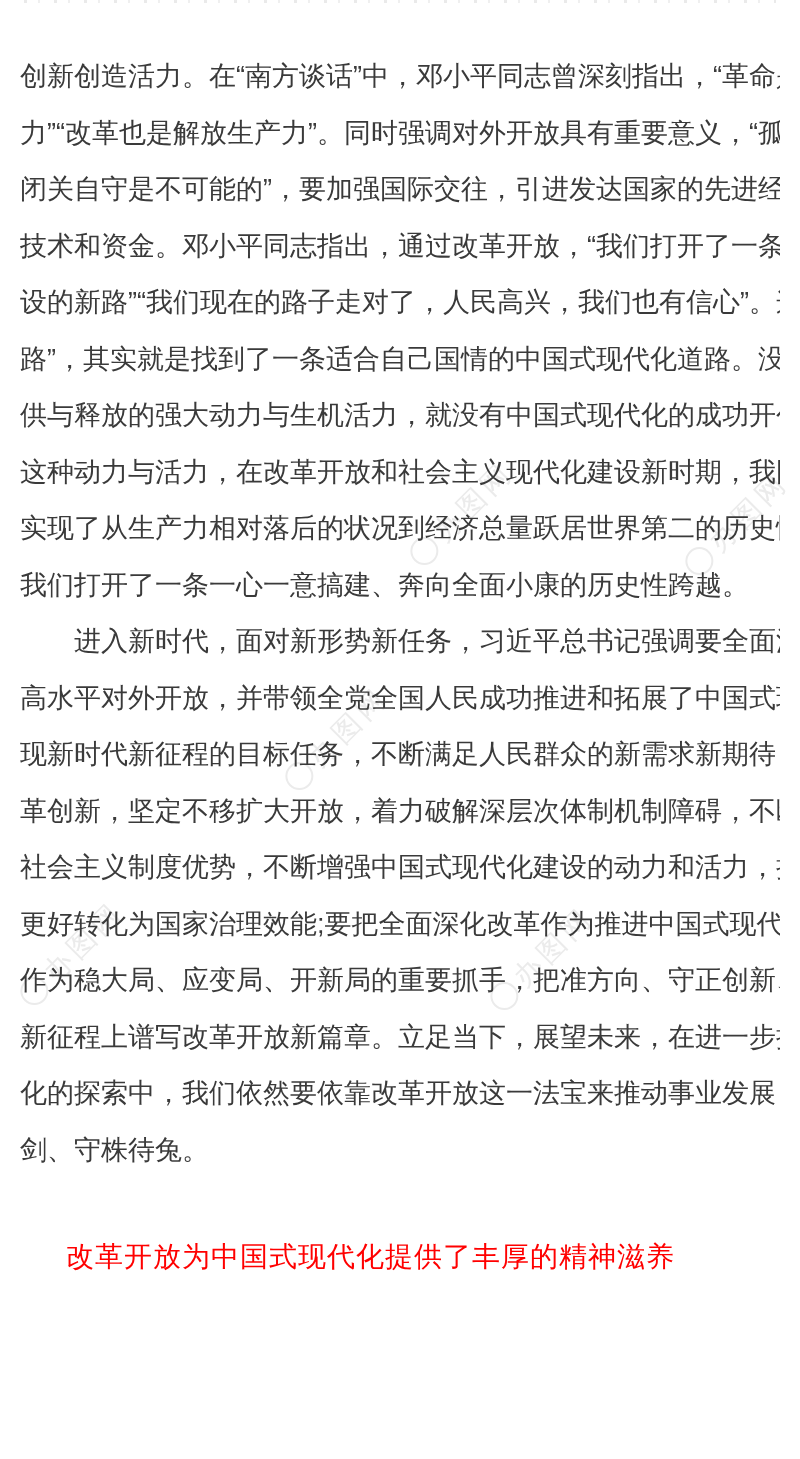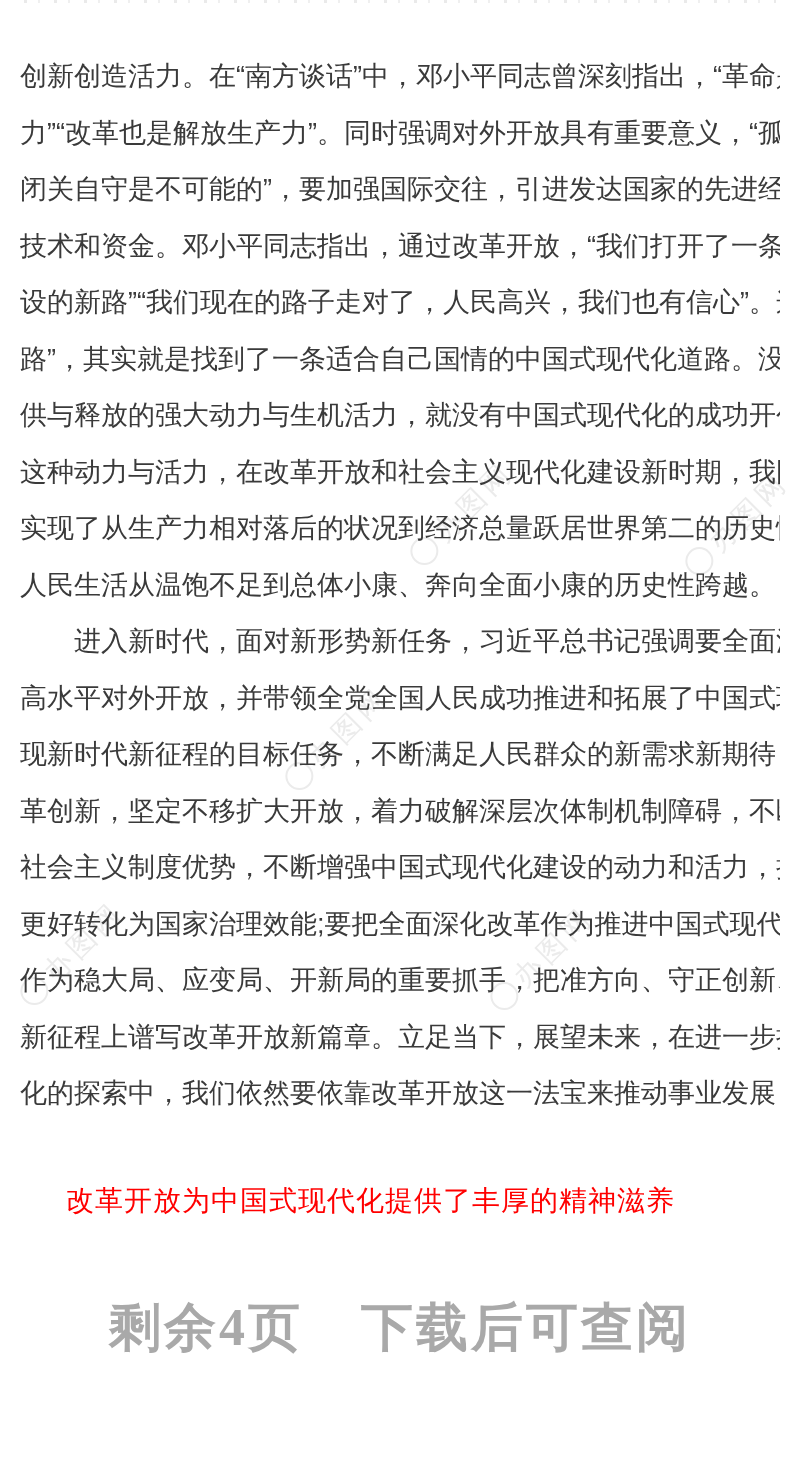--- a/index.html
+++ b/index.html
@@ -119,34 +119,31 @@
       <div class="para">
         <div class="line">创新创造活力。在“南方谈话”中，邓小平同志曾深刻指出，“革命是解放生产</div>
         <div class="line">力”“改革也是解放生产力”。同时强调对外开放具有重要意义，“孤立起来，</div>
         <div class="line">闭关自守是不可能的”，要加强国际交往，引进发达国家的先进经验、先进科学</div>
         <div class="line">技术和资金。邓小平同志指出，通过改革开放，“我们打开了一条一心一意搞建</div>
         <div class="line">设的新路”“我们现在的路子走对了，人民高兴，我们也有信心”。这里的“新</div>
         <div class="line">路”，其实就是找到了一条适合自己国情的中国式现代化道路。没有改革开放提</div>
         <div class="line">供与释放的强大动力与生机活力，就没有中国式现代化的成功开创。也正是基于</div>
         <div class="line">这种动力与活力，在改革开放和社会主义现代化建设新时期，我国经济社会发展</div>
         <div class="line">实现了从生产力相对落后的状况到经济总量跃居世界第二的历史性突破，实现了</div>
-        <div class="line">人民生活从温饱不足到总体小康、奔向全面小康的历史性跨越。</div>
+        <div class="line">我们打开了一条一心一意搞建、奔向全面小康的历史性跨越。</div>
       </div>
       <div class="para">
         <div class="line">　　进入新时代，面对新形势新任务，习近平总书记强调要全面深化改革、推进</div>
         <div class="line">高水平对外开放，并带领全党全国人民成功推进和拓展了中国式现代化。奋力实</div>
         <div class="line">现新时代新征程的目标任务，不断满足人民群众的新需求新期待，要深入推进改</div>
         <div class="line">革创新，坚定不移扩大开放，着力破解深层次体制机制障碍，不断彰显中国特色</div>
         <div class="line">社会主义制度优势，不断增强中国式现代化建设的动力和活力，把我国制度优势</div>
         <div class="line">更好转化为国家治理效能;要把全面深化改革作为推进中国式现代化的根本动力，</div>
         <div class="line">作为稳大局、应变局、开新局的重要抓手，把准方向、守正创新、真抓实干，在</div>
         <div class="line">新征程上谱写改革开放新篇章。立足当下，展望未来，在进一步推进中国式现代</div>
         <div class="line">化的探索中，我们依然要依靠改革开放这一法宝来推动事业发展，决不能刻舟求</div>
+        <div class="line">剑、守株待兔。</div>
       </div>
     </div>
 
   <div class="section-heading">改革开放为中国式现代化提供了丰厚的精神滋养</div>
 
-  <div class="remain-banner">
-    <span>剩余4页</span>
-    <span>下载后可查阅</span>
-  </div>
 </div>
 
 </body></html>

